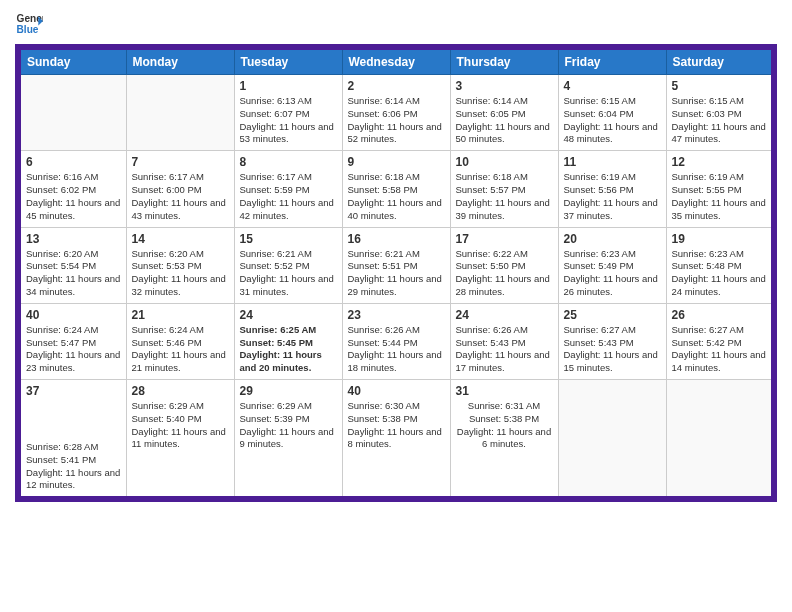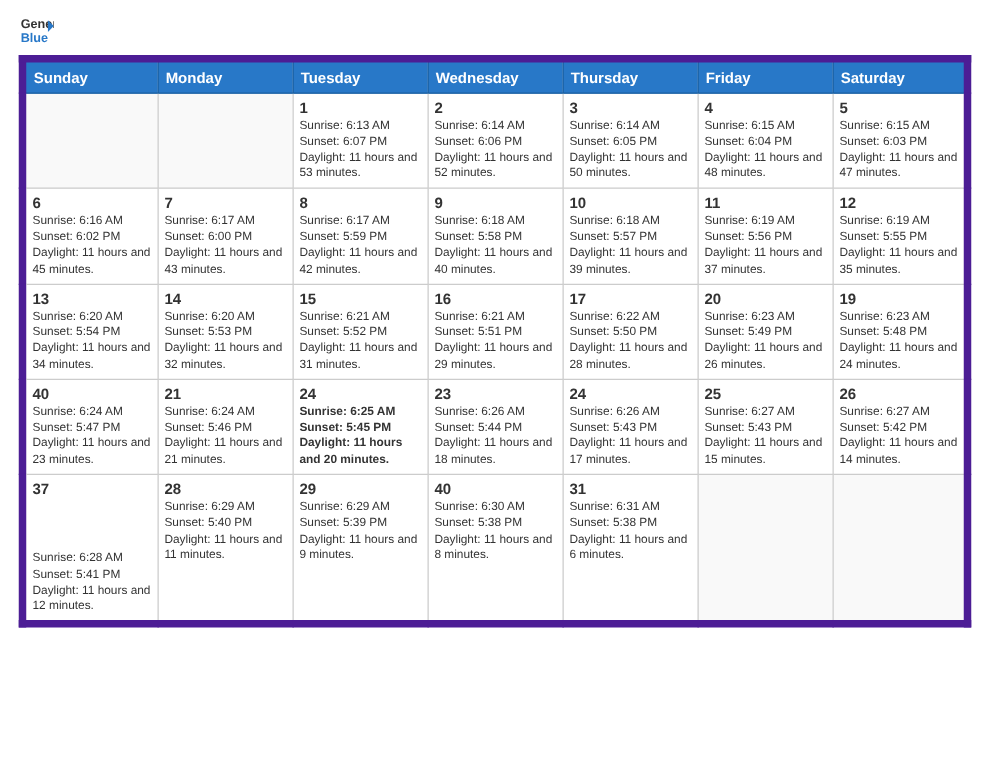--- a/index.html
+++ b/index.html
@@ -301,21 +301,21 @@
 Daylight: 11 hours and 9 minutes.</div>
           </td>
           <td>
             <div class="day-num">40</div>
             <div class="cell-info" style="white-space: pre-line;">Sunrise: 6:30 AM
 Sunset: 5:38 PM
 Daylight: 11 hours and 8 minutes.</div>
           </td>
           <td>
             <div class="day-num">31</div>
-            <div class="cell-info" style="white-space: pre-line;">Sunrise: 6:31 AM
+            <div class="cell-info" style="white-space: pre-line; text-align: center;">Sunrise: 6:31 AM
 Sunset: 5:38 PM
 Daylight: 11 hours and 6 minutes.</div>
           </td>
           <td class="empty"></td>
           <td class="empty"></td>
         </tr>
       </tbody>
   </table>
 </div>
 

